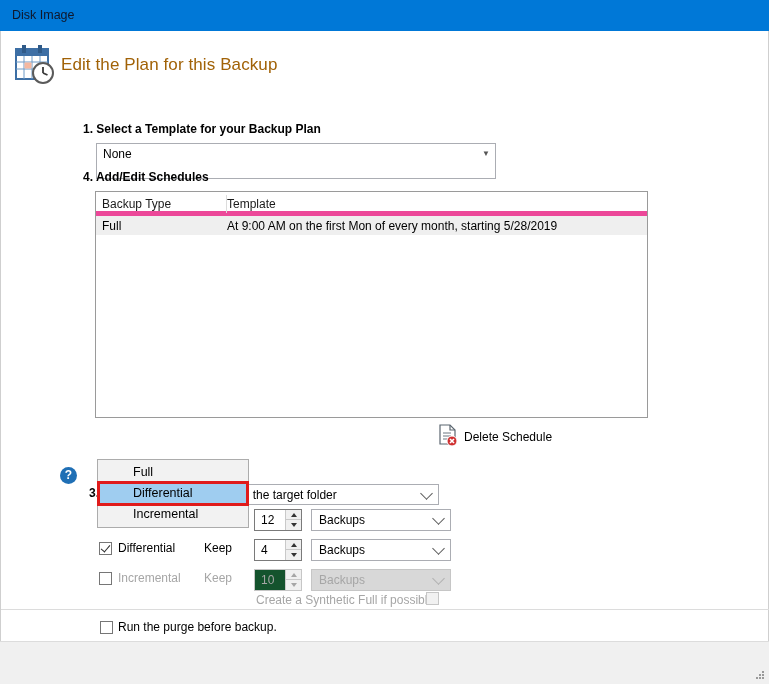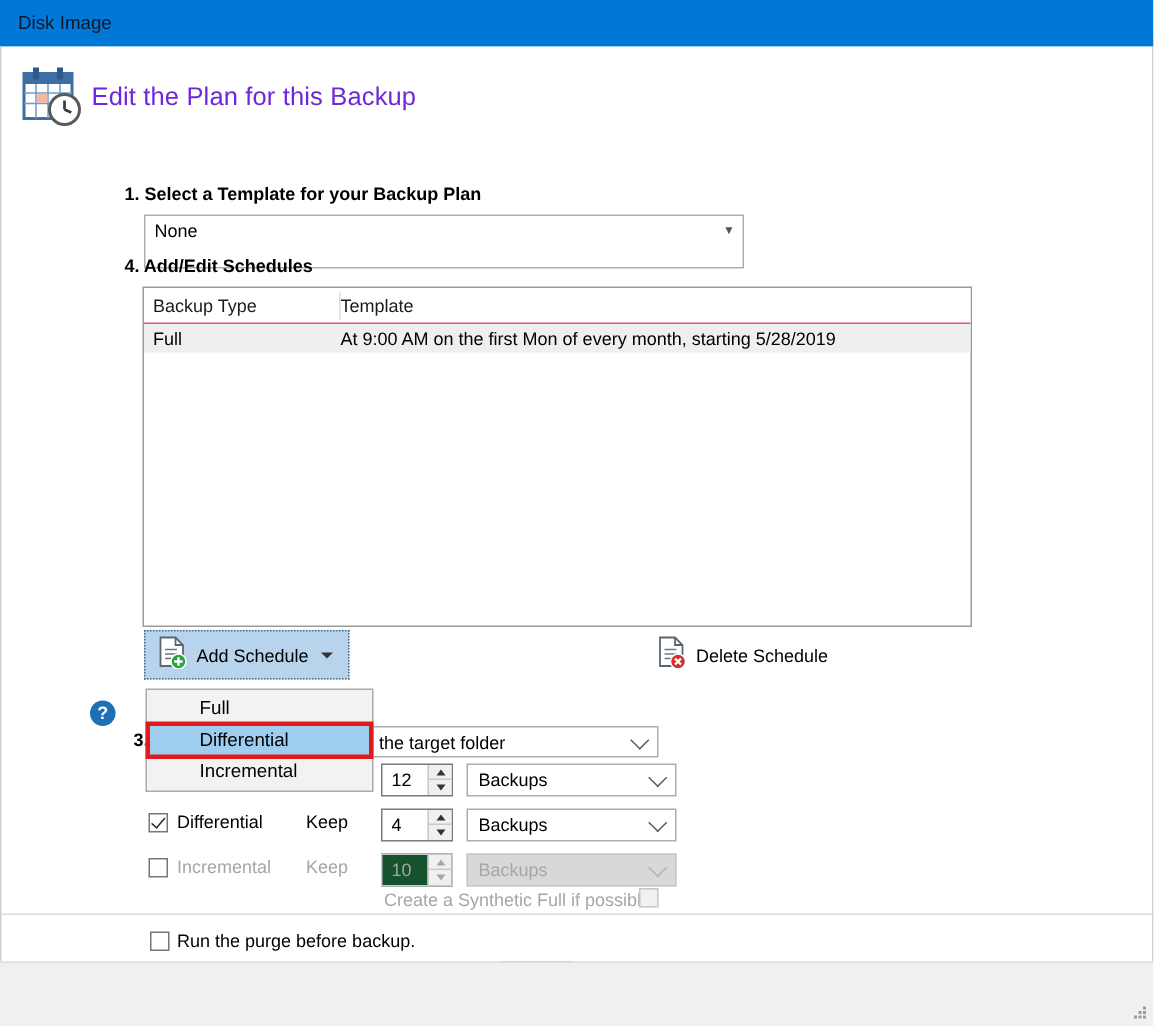--- a/index.html
+++ b/index.html
@@ -29,21 +29,21 @@
   #client {
     position:absolute; left:0; top:31px; width:769px; height:610px;
     background:#ffffff;
     border-left:1px solid #cfcfcf; border-right:1px solid #cfcfcf;
   }
 
   
   #hdr-icon { position:absolute; left:12px; top:12px; width:44px; height:44px; }
   #hdr-title {
     position:absolute; left:60px; top:24px;
-    font-size:17px; color:#6d28d9; letter-spacing:.1px;
+    font-size:17px; color:#a16207; letter-spacing:.1px;
   }
 
   .step-label {
     position:absolute; font-weight:bold; font-size:12px; color:#000;
   }
 
   
   #template-combo {
     position:absolute; left:95px; top:112px; width:400px; height:36px;
     border:1px solid #abadb3; background:#ffffff;
@@ -55,21 +55,21 @@
     color:#555; font-size:8px;
   }
 
   
   #sched-list {
     position:absolute; left:94px; top:160px; width:553px; height:227px;
     border:1px solid #9a9a9a; background:#ffffff;
   }
   #sched-head {
     position:absolute; left:0; top:0; width:100%; height:24px;
-    background:#ffffff; border-bottom:1px solid #ec4899;
+    background:#ffffff; border-bottom:5px solid #ec4899;
   }
   #sched-head .th {
     position:absolute; top:5px; font-size:12px; color:#1a1a1a;
   }
   #sched-head .divider {
     position:absolute; left:130px; top:3px; width:1px; height:18px; background:#dcdcdc;
   }
   .sched-row {
     position:absolute; left:0; width:100%; height:19px;
     background:#efefef;
@@ -267,38 +267,20 @@
       <span class="th" style="left:6px;">Backup Type</span>
       <span class="divider"></span>
       <span class="th" style="left:131px;">Template</span>
     </div>
     <div class="sched-row" style="top:24px;">
       <span class="c1">Full</span>
       <span class="c2">At 9:00 AM on the first Mon of every month, starting 5/28/2019</span>
     </div>
   </div>
 
-  <div class="tbtn" id="btn-add">
-    <span>
-      <svg width="20" height="22" viewBox="0 0 20 22">
-        <path d="M2 1h10l5 5v14H2z" fill="#ffffff" stroke="#5b6670" stroke-width="1.2"></path>
-        <path d="M12 1v5h5" fill="none" stroke="#5b6670" stroke-width="1.2"></path>
-        <g stroke="#6b7681" stroke-width="1">
-            <line x1="5" y1="9" x2="13" y2="9"></line>
-            <line x1="5" y1="12" x2="13" y2="12"></line>
-            <line x1="5" y1="15" x2="10" y2="15"></line>
-          </g>
-        <circle cx="14" cy="17" r="5" fill="#2f9e44" stroke="#ffffff" stroke-width="1"></circle>
-        <line x1="14" y1="14.2" x2="14" y2="19.8" stroke="#fff" stroke-width="1.6"></line>
-        <line x1="11.2" y1="17" x2="16.8" y2="17" stroke="#fff" stroke-width="1.6"></line>
-      </svg>
-    </span>
-    <span class="lbl">Add Schedule</span>
-    <span class="caret"></span>
-  </div>
 
 
   <div class="tbtn" id="btn-del">
     <span>
       <svg width="20" height="22" viewBox="0 0 20 22">
         <path d="M2 1h10l5 5v14H2z" fill="#ffffff" stroke="#5b6670" stroke-width="1.2"></path>
         <path d="M12 1v5h5" fill="none" stroke="#5b6670" stroke-width="1.2"></path>
         <g stroke="#6b7681" stroke-width="1">
             <line x1="5" y1="9" x2="13" y2="9"></line>
             <line x1="5" y1="12" x2="13" y2="12"></line>

